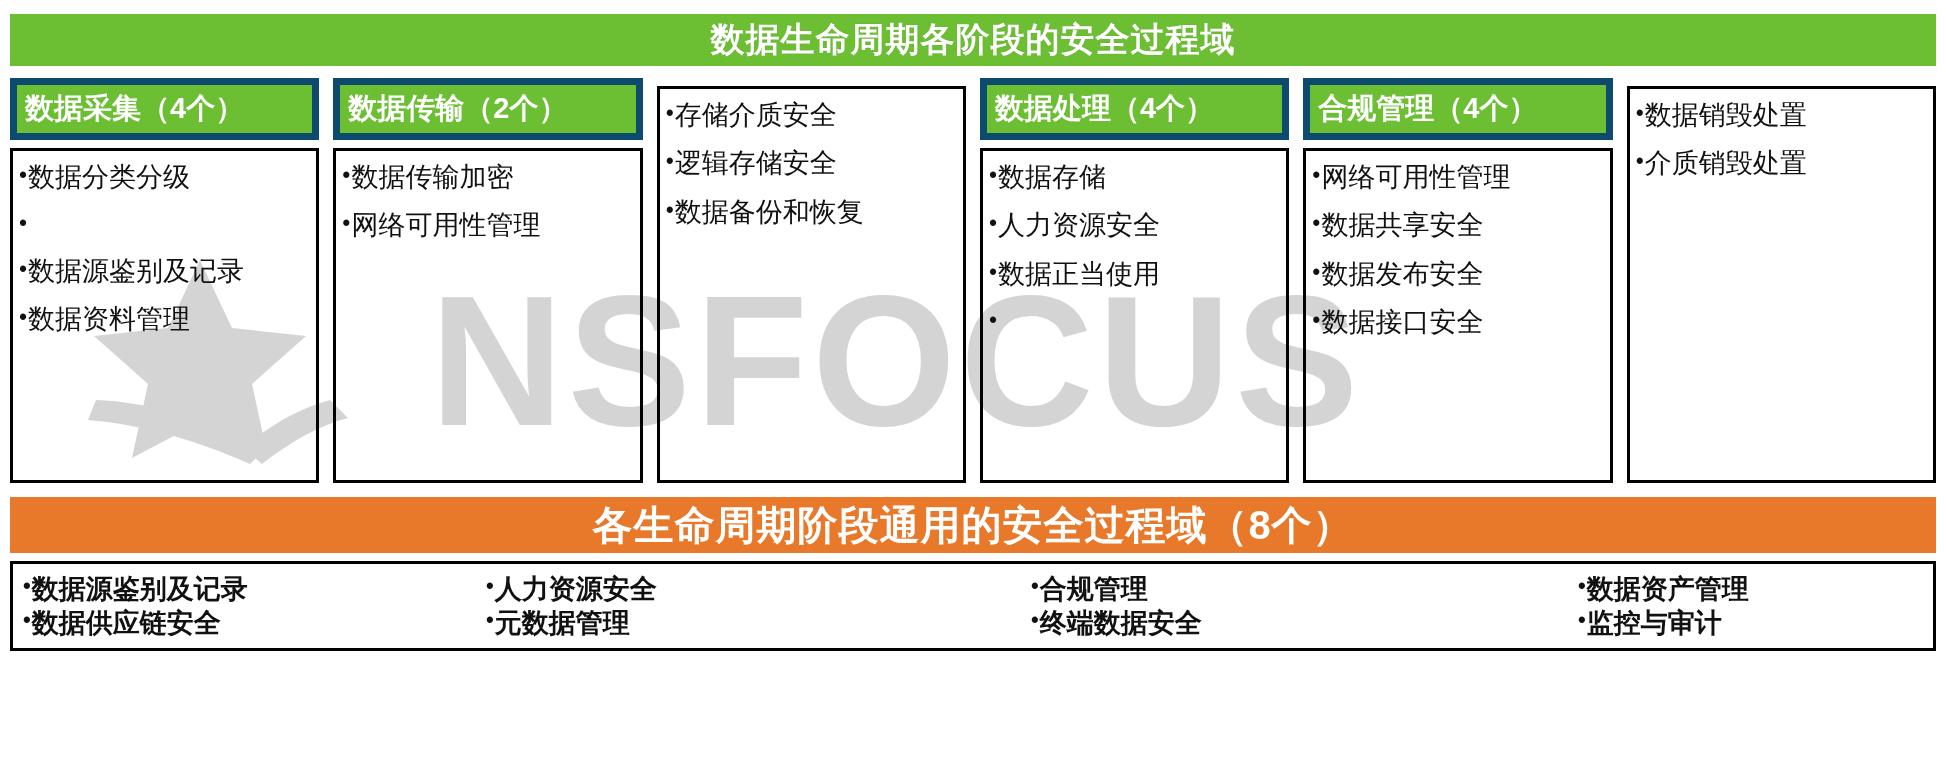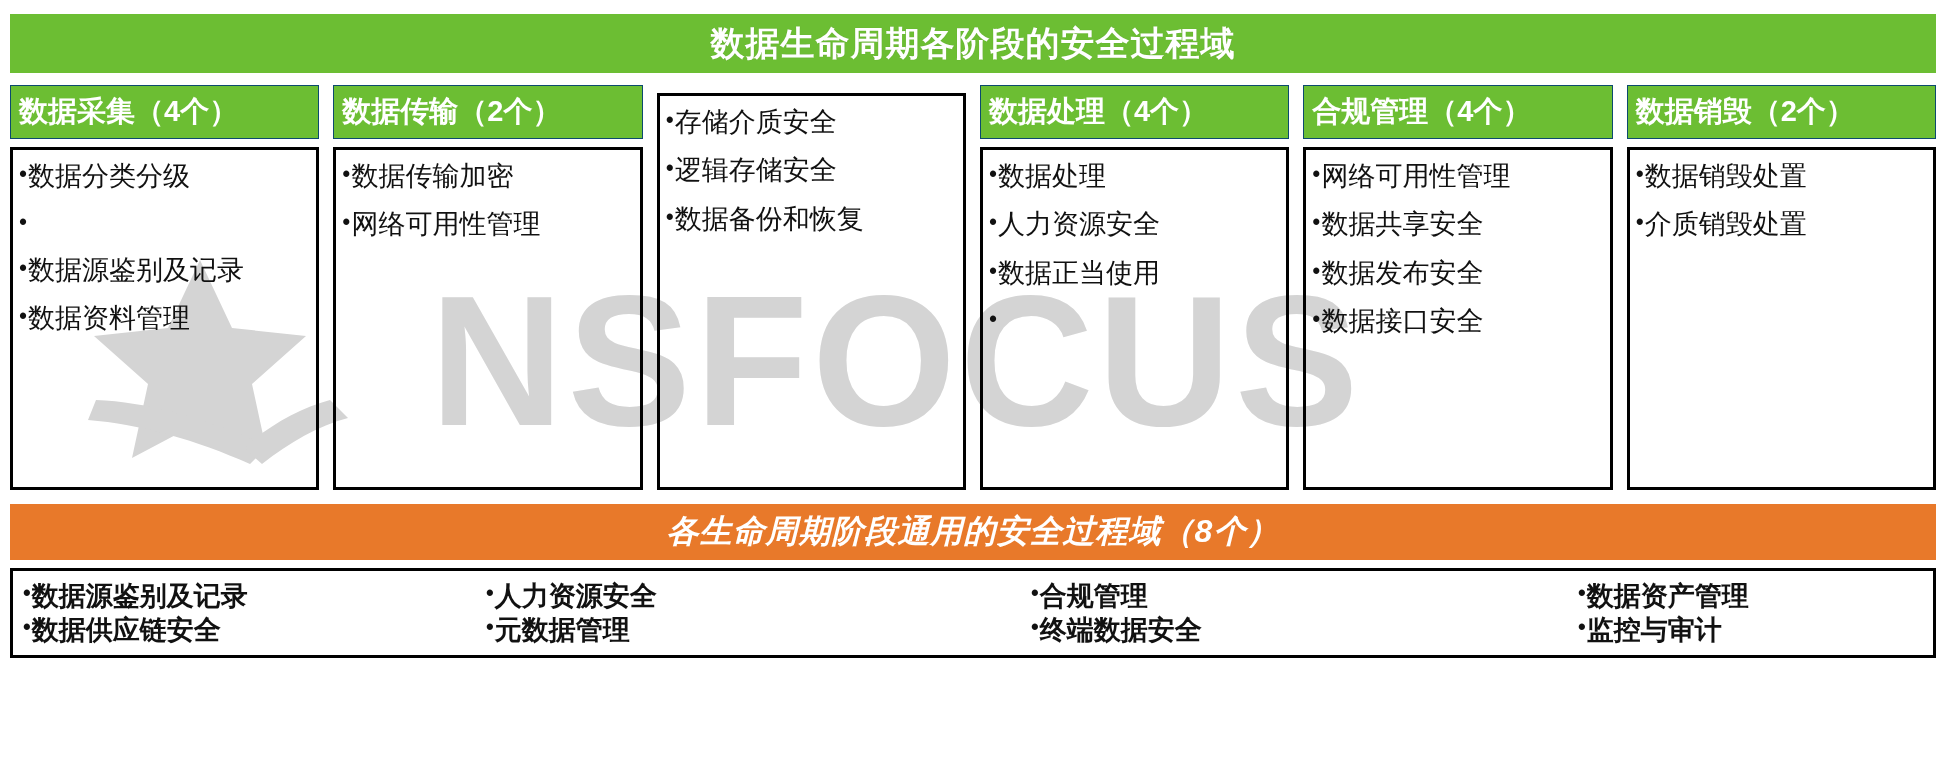--- a/index.html
+++ b/index.html
@@ -36,21 +36,21 @@
     height: 784px;
     z-index: 2;
     display: flex;
     flex-direction: column;
     padding: 14px 10px 0 10px;
     box-sizing: border-box;
   }
 
   
   .banner-green {
-    height: 59px;
+    height: 52px;
     background: #6cbe33;
     color: #ffffff;
     font-size: 34px;
     font-weight: bold;
     display: flex;
     align-items: center;
     justify-content: center;
     letter-spacing: 1px;
     text-shadow: 0 0 1px rgba(0,0,0,.15);
   }
@@ -63,25 +63,25 @@
     height: 405px;
   }
   .col {
     flex: 1 1 0;
     display: flex;
     flex-direction: column;
     min-width: 0;
   }
   .col-head {
     background: #6cbe33;
-    border: 1px solid #0c4a6e;
+    border: 7px solid #0c4a6e;
     color: #ffffff;
     font-size: 29px;
     font-weight: bold;
-    height: 54px;
+    height: 62px;
     display: flex;
     align-items: center;
     padding-left: 8px;
     box-sizing: border-box;
     white-space: nowrap;
     overflow: hidden;
   }
   .col-body {
     margin-top: 8px;
     flex: 1 1 auto;
@@ -105,27 +105,26 @@
     margin-right: 1px;
     flex: 0 0 auto;
   }
 
   
   .banner-orange {
     margin-top: 14px;
     height: 56px;
     background: #e8792a;
     color: #ffffff;
-    font-size: 32px;
+    font-size: 40px;
     font-weight: bold;
     display: flex;
     align-items: center;
     justify-content: center;
     letter-spacing: 1px;
-    font-style: italic;
   }
 
   
   .common-box {
     margin-top: 8px;
     border: 3px solid #000000;
     height: 90px;
     box-sizing: border-box;
     display: flex;
     align-items: center;
@@ -224,21 +223,21 @@
           <span>数据备份和恢复</span>
         </div>
       </div>
     </div>
 
     <div class="col">
       <div class="col-head">数据处理（4个）</div>
       <div class="col-body">
         <div class="item">
           <span class="bullet">•</span>
-          <span>数据处理</span>
+          <span>数据存储</span>
         </div>
         <div class="item">
           <span class="bullet">•</span>
           <span>人力资源安全</span>
         </div>
         <div class="item">
           <span class="bullet">•</span>
           <span>数据正当使用</span>
         </div>
         <div class="item">
@@ -263,21 +262,20 @@
           <span>数据发布安全</span>
         </div>
         <div class="item">
           <span class="bullet">•</span>
           <span>数据接口安全</span>
         </div>
       </div>
     </div>
 
     <div class="col">
-      <div class="col-head">数据销毁（2个）</div>
       <div class="col-body">
         <div class="item">
           <span class="bullet">•</span>
           <span>数据销毁处置</span>
         </div>
         <div class="item">
           <span class="bullet">•</span>
           <span>介质销毁处置</span>
         </div>
       </div>

